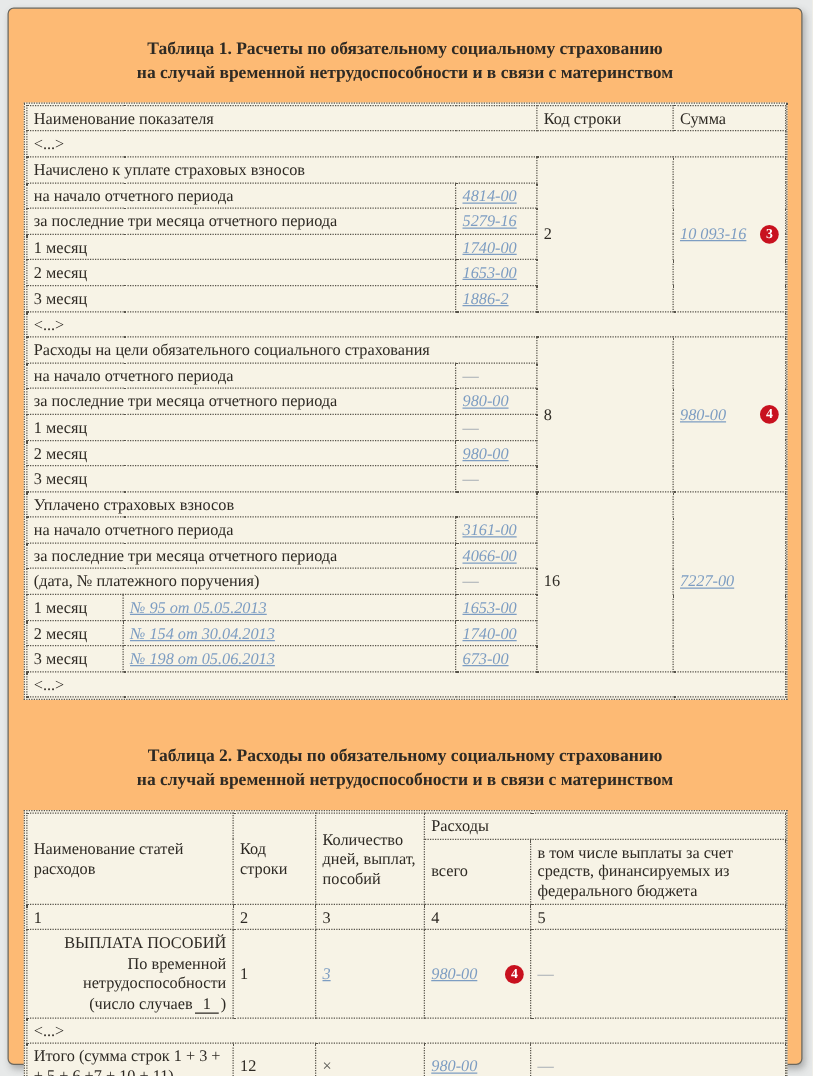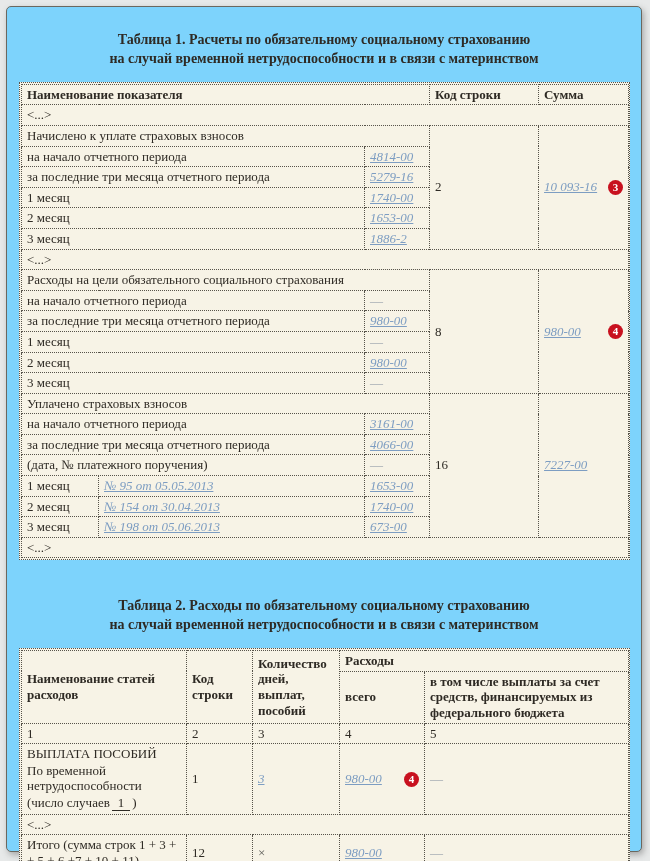--- a/index.html
+++ b/index.html
@@ -4,21 +4,21 @@
 <style>
   html,body { margin:0; padding:0; }
   body {
     width:650px; height:861px; position:relative; overflow:hidden;
     background:#e7e9e9;
     font-family:"Liberation Serif","DejaVu Serif",serif;
     color:#2e2a24;
   }
   .page {
     position:absolute; left:6px; top:6px; width:636px; height:846px;
-    background:#7dd3fc;
+    background:#fdba74;
     border:1px solid #6b685f;
     border-radius:5px;
     box-shadow:2px 3px 6px rgba(90,90,90,.45);
     box-sizing:border-box;
   }
   .tbl-title {
     text-align:center; font-weight:bold; font-size:14px; line-height:1.35;
     color:#2e2a24;
   }
   .t1-title { margin-top:24px; }
@@ -32,39 +32,39 @@
   table.tbl {
     border-collapse:collapse; table-layout:fixed; width:607px;
   }
   table.tbl td {
     border:1px dotted #57534a;
     font-size:13px; line-height:1.2;
     padding:2px 5px;
     vertical-align:middle;
     overflow:hidden;
   }
-  td.hdr { font-weight:bold; }
+  td.hdr { font-weight:normal; }
   td.top { vertical-align:top; }
   td.bottom { vertical-align:bottom; padding-bottom:3px; }
   td.ell { height:15px; }
   .val { color:#7d9dc2; font-style:italic;text-decoration:underline; }
   .dash { color:#9aa2ac; }
   .xmark { color:#5a5a55; }
   .badge {
     display:inline-block; width:15px; height:15px; border-radius:50%;
     background:#c8111f; color:#ffffff;
     font-size:11px; font-weight:bold; line-height:15px; text-align:center;
     font-style:normal;
   }
   .sumflex { display:flex; justify-content:space-between; align-items:flex-end; }
   .uline {
     border-bottom:1px solid #2e2a24;
     padding:0 6px; margin:0 2px;
   }
-  .name-block div { margin-bottom:1px; }
+  .name-block div { margin-bottom:1px;text-align:right; }
 </style>
 </head>
 <body>
 
 <div class="page">
 
   <div class="tbl-title t1-title">
     <div>Таблица 1. Расчеты по обязательному социальному страхованию</div>
     <div>на случай временной нетрудоспособности и в связи с материнством</div>
   </div>

